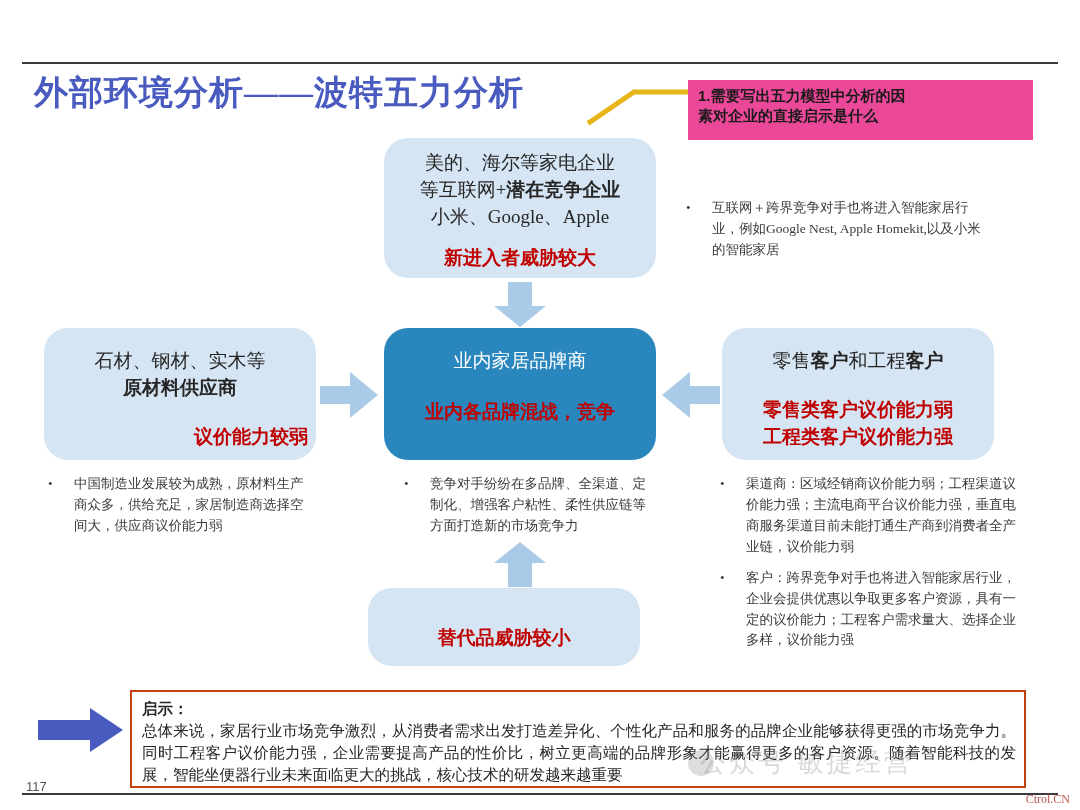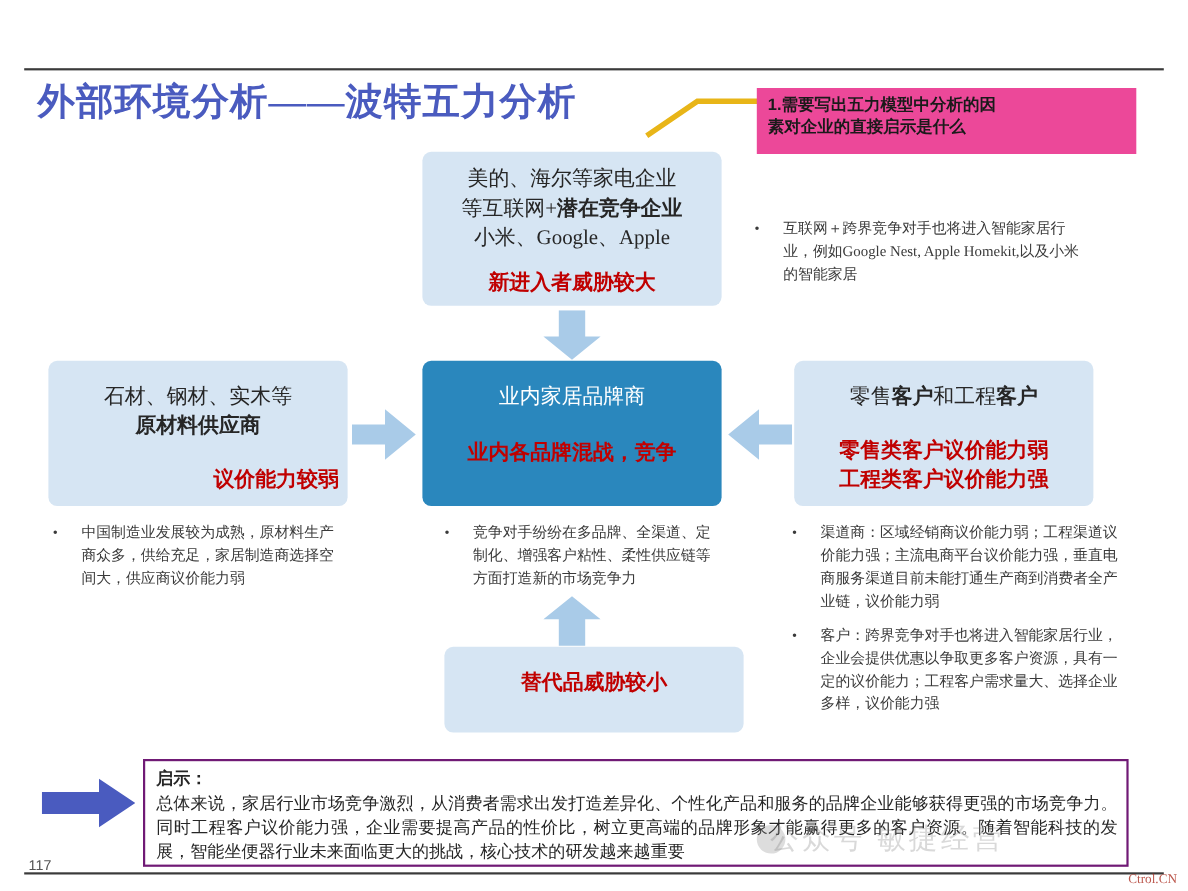--- a/index.html
+++ b/index.html
@@ -55,21 +55,21 @@
     font-weight: 700;
     line-height: 1.35;
     color: #1a1a1a;
   }
   .callout-line { display: block; white-space: nowrap; }
   .callout-connector { position: absolute; left: 586px; top: 82px; }
 
   
   .box {
     position: absolute;
-    border-radius: 8px;
+    border-radius: 24px;
     box-sizing: border-box;
     text-align: center;
   }
   .box.light { background: #d6e5f3; }
   .box.dark  { background: #2a87bd; }
 
   .box-head {
     font-family: "Liberation Serif", "DejaVu Serif", serif;
     font-size: 19px;
     color: #262626;
@@ -96,21 +96,21 @@
 
   
   #box-rivalry { left: 384px; top: 328px; width: 272px; height: 132px; padding: 20px 8px 0 8px; }
   #box-rivalry .box-sub { margin-top: 24px; }
 
   
   #box-buyers { left: 722px; top: 328px; width: 272px; height: 132px; padding: 20px 10px 0 10px; }
   #box-buyers .box-sub { margin-top: 22px; }
 
   
-  #box-substitutes { left: 404px; top: 588px; width: 272px; height: 78px; padding: 20px 8px 0 8px; }
+  #box-substitutes { left: 368px; top: 588px; width: 272px; height: 78px; padding: 37px 8px 0 8px; }
 
   
   .bullets {
     position: absolute;
     font-family: "Liberation Serif", "DejaVu Serif", serif;
     font-size: 13.5px;
     line-height: 1.55;
     color: #3a3a3a;
   }
   .bullet-row { display: flex; align-items: flex-start; margin-bottom: 10px; }
@@ -130,21 +130,21 @@
   #bullets-right  { left: 716px; top: 474px; width: 300px; }
 
   
   .arrow { position: absolute; }
 
   
   .conclusion {
     position: absolute;
     left: 130px; top: 690px;
     width: 896px; height: 98px;
-    border: 2px solid #701a75;
+    border: 2px solid #c2410c;
     box-sizing: border-box;
     background: transparent;
     padding: 6px 8px 0 10px;
     font-family: "Liberation Serif", "DejaVu Serif", serif;
     font-size: 15.5px;
     line-height: 1.42;
     color: #262626;
   }
   .conclusion .c-title { font-weight: 700; display: block; }
   .conclusion .c-body  { display: block; text-align: justify; }

